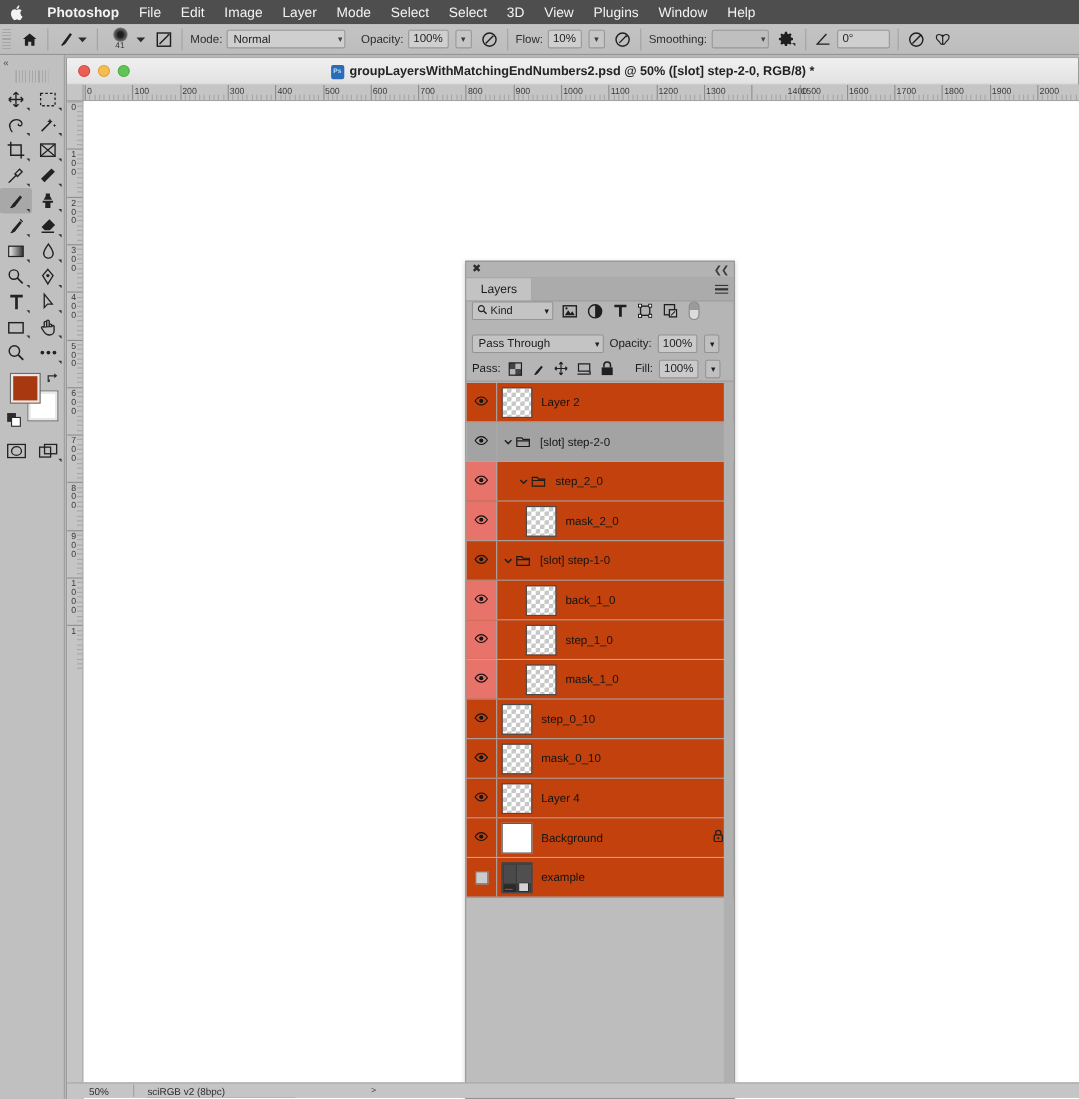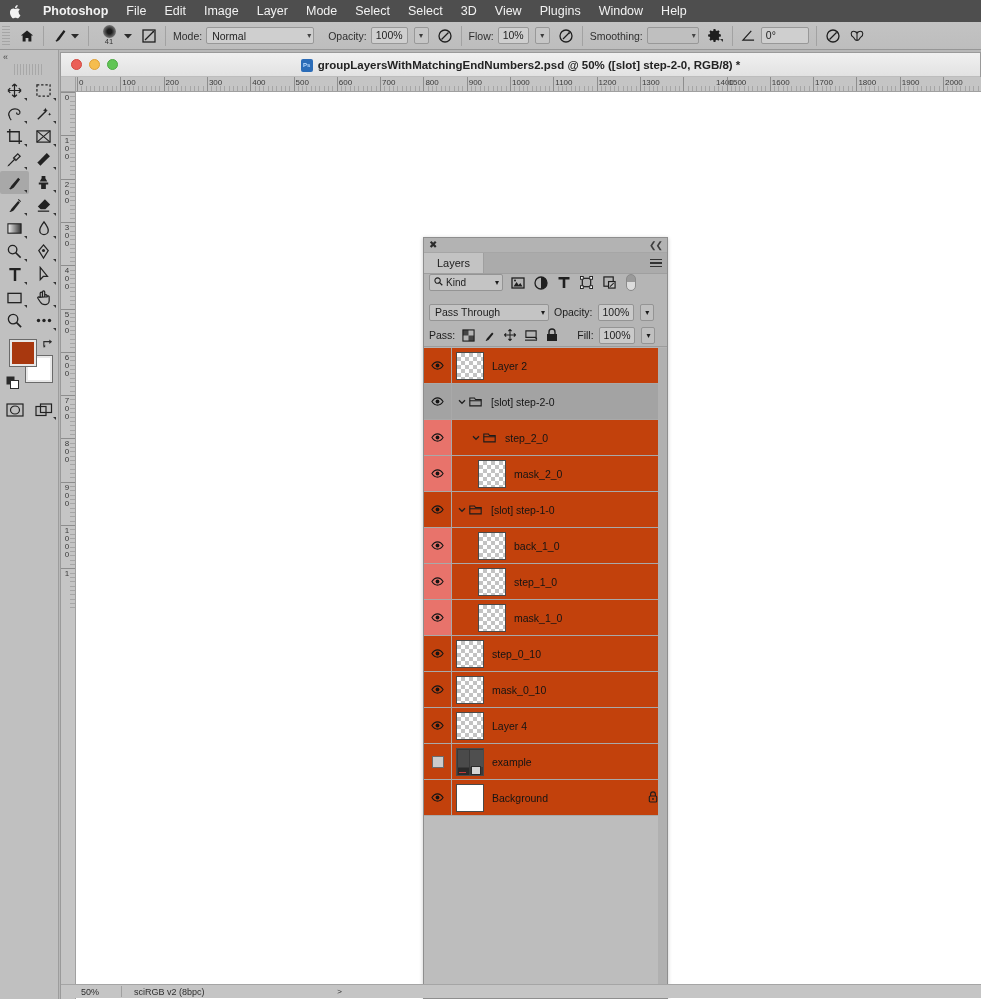--- a/index.html
+++ b/index.html
@@ -1248,43 +1248,43 @@
               <path fill="none" stroke="#151515" stroke-width="1.2" d="M0.8 5C2.6 2.2 4.6 1 7 1s4.4 1.2 6.2 4c-1.8 2.8-3.8 4-6.2 4S2.6 7.8.8 5z"></path>
               <circle cx="7" cy="5" r="2.1" fill="#151515"></circle>
             </svg></span>
         </div>
         <span class="indent" style="width: 4px;"></span>
         <span class="thumb"></span>
         <span class="lname">Layer 4</span>
       </div>
       <div class="layer-row">
         <div class="eye-cell">
-          <span style="width: 12px; height: 12px; border: 1px solid rgb(107, 107, 107); background: rgb(204, 204, 204); display: block;"></span>
-        </div>
-        <span class="indent" style="width: 4px;"></span>
-        <span class="thumb example">
-          <span class="pane" style="left:1px;top:1px;width:11px;height:17px;background:#4a4a4a"></span>
-          <span class="pane" style="left:13px;top:1px;width:13px;height:17px;background:#4f4f4f"></span>
-          <span class="pane" style="left:1px;top:19px;width:11px;height:7px;background:#2a2a2a"></span>
-          <span class="pane" style="left:2px;top:23px;width:7px;height:1px;background:#c23c3c"></span>
-          <span class="pane" style="left:14px;top:17px;width:10px;height:9px;background:#d4d4d4;border:1px solid #2a2a2a"></span>
-        </span>
-        <span class="lname">example</span>
-      </div>
-      <div class="layer-row">
-        <div class="eye-cell">
           <span><svg width="13" height="9" viewBox="0 0 14 10">
               <path fill="none" stroke="#151515" stroke-width="1.2" d="M0.8 5C2.6 2.2 4.6 1 7 1s4.4 1.2 6.2 4c-1.8 2.8-3.8 4-6.2 4S2.6 7.8.8 5z"></path>
               <circle cx="7" cy="5" r="2.1" fill="#151515"></circle>
             </svg></span>
         </div>
         <span class="indent" style="width: 4px;"></span>
         <span class="thumb white"></span>
         <span class="lname">Background</span>
         <span class="lock-badge"><svg width="10" height="12" viewBox="0 0 10 12">
             <path fill="none" stroke="#1d1d1d" stroke-width="1.1" d="M2.6 5V3.3a2.4 2.4 0 0 1 4.8 0V5"></path>
             <rect x="1.3" y="5" width="7.4" height="6" rx="1" fill="none" stroke="#1d1d1d" stroke-width="1.1"></rect>
             <circle cx="5" cy="8" r="0.9" fill="#1d1d1d"></circle>
           </svg></span>
       </div>
+      <div class="layer-row">
+        <div class="eye-cell">
+          <span style="width: 12px; height: 12px; border: 1px solid rgb(107, 107, 107); background: rgb(204, 204, 204); display: block;"></span>
+        </div>
+        <span class="indent" style="width: 4px;"></span>
+        <span class="thumb example">
+          <span class="pane" style="left:1px;top:1px;width:11px;height:17px;background:#4a4a4a"></span>
+          <span class="pane" style="left:13px;top:1px;width:13px;height:17px;background:#4f4f4f"></span>
+          <span class="pane" style="left:1px;top:19px;width:11px;height:7px;background:#2a2a2a"></span>
+          <span class="pane" style="left:2px;top:23px;width:7px;height:1px;background:#c23c3c"></span>
+          <span class="pane" style="left:14px;top:17px;width:10px;height:9px;background:#d4d4d4;border:1px solid #2a2a2a"></span>
+        </span>
+        <span class="lname">example</span>
+      </div>
     </div>
   <div id="lp-scrollbar"></div>
 </div>
 
 </body></html>

